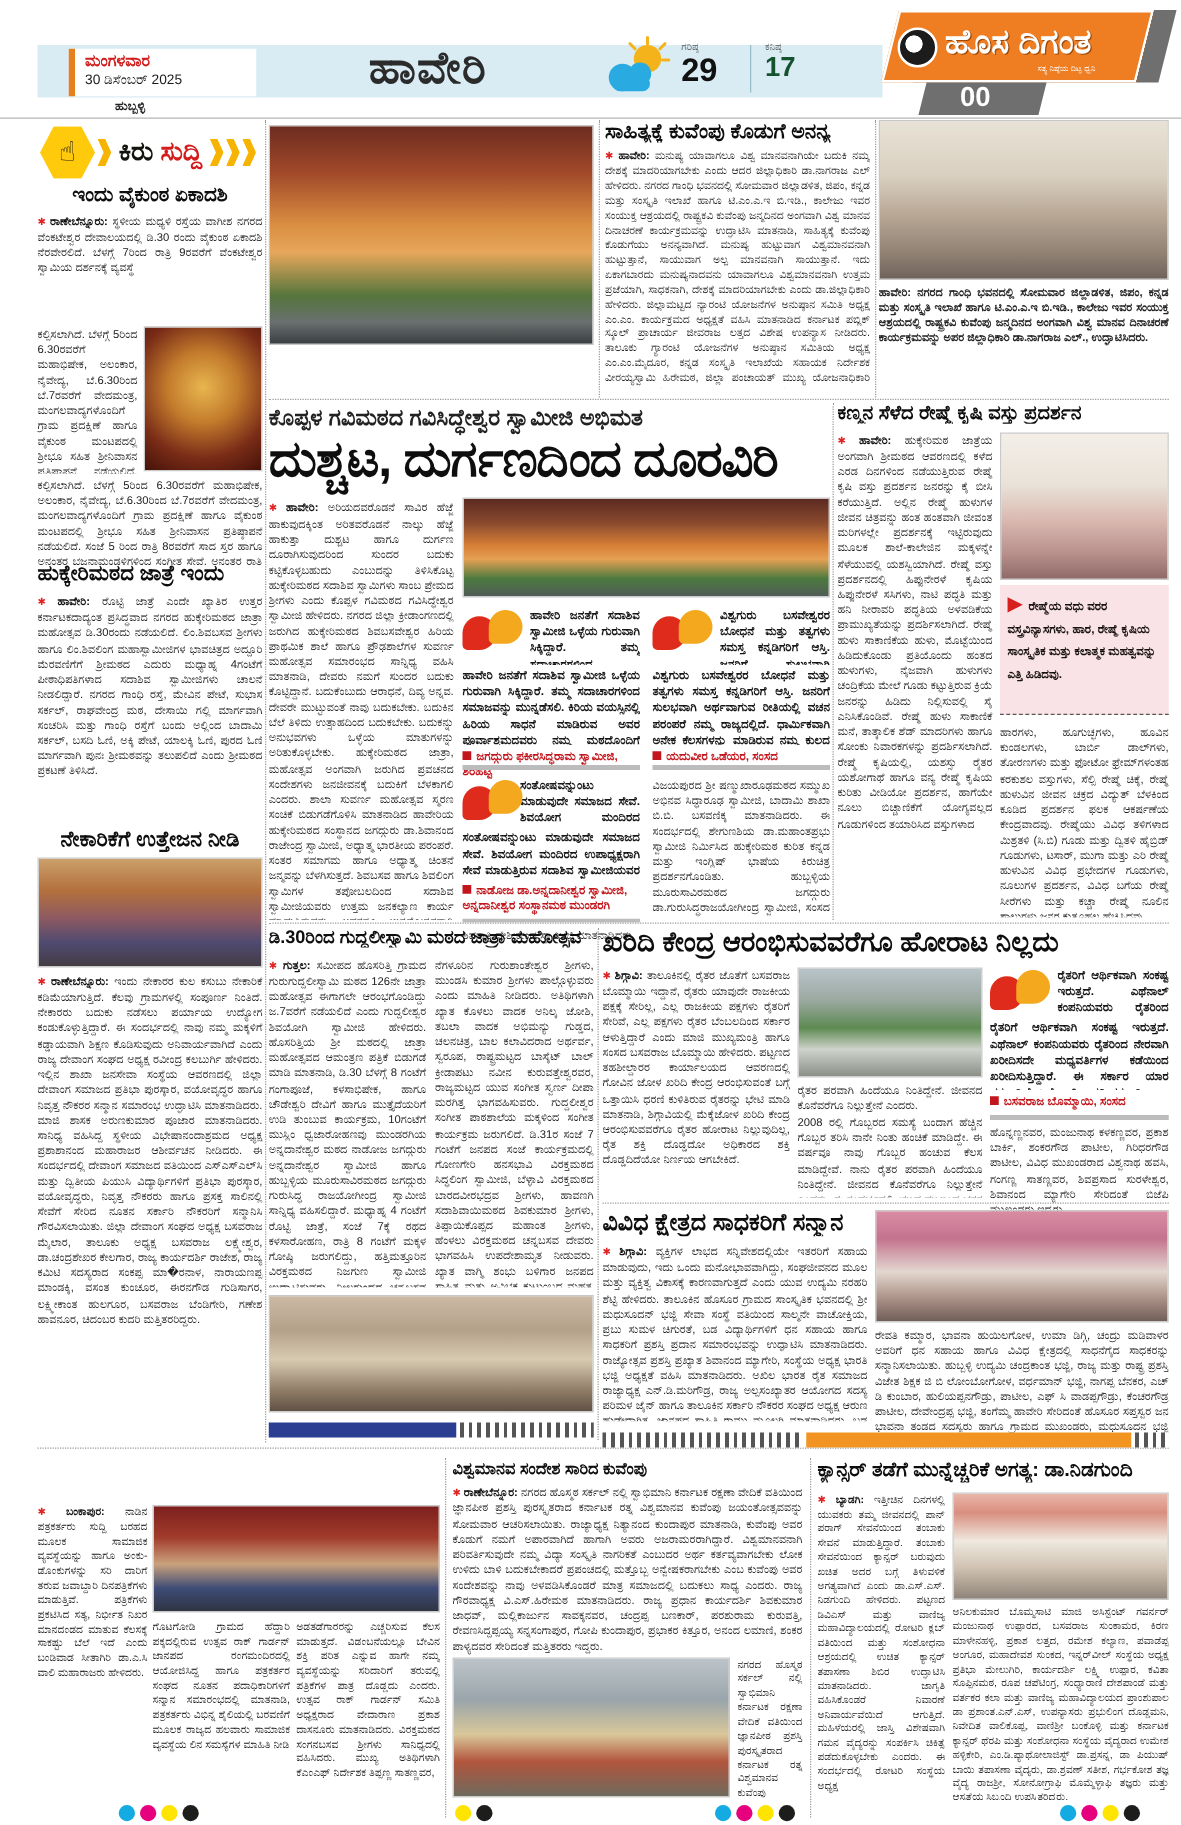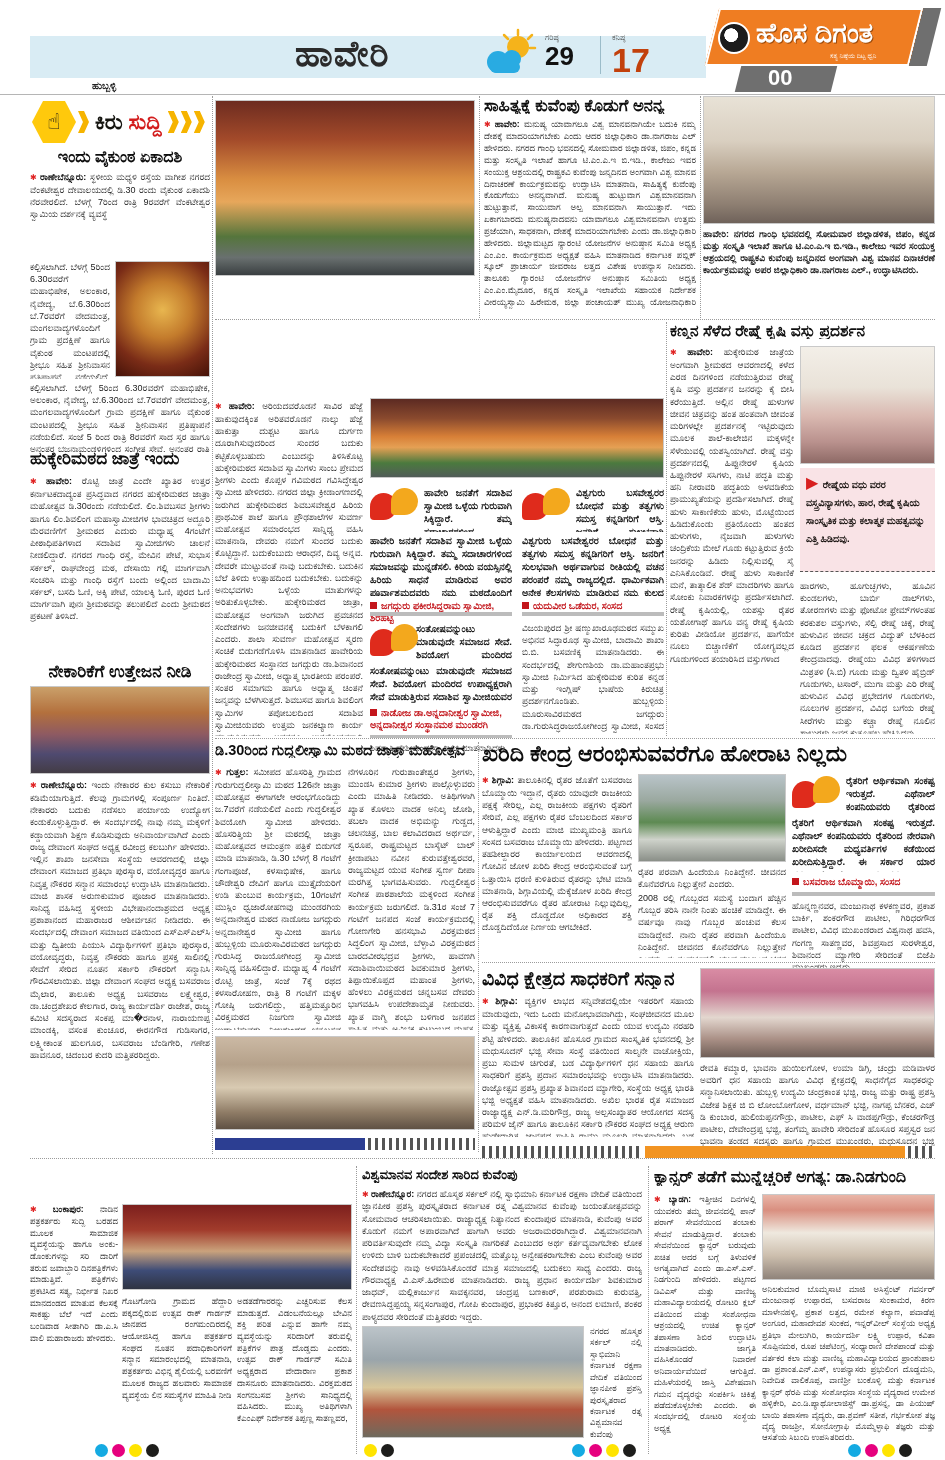--- a/index.html
+++ b/index.html
@@ -45,20 +45,24 @@
 .pinkbox{background:#f9e3e6;border-bottom:1px dashed #555;padding:5px 6px}
 .pinkbox .arr{color:#d81f1f;font-weight:bold}
 .pinkbox .t{font-size:9.5px;font-weight:bold;line-height:1.4;color:#17120f}
 </style>
 </head>
 <body>
 
 <div class="page">
 
   <div class="abs" style="left:30px;top:36px;width:676px;height:42px;background:#d9ecf4"></div>
+  <div class="abs" style="left:55px;top:39px;width:150px;height:38px;background:#fff;border-left:5px solid #e87f1f;padding:2px 0 0 8px">
+    <div style="color:#d31c1c;font-weight:bold;font-size:13px">ಮಂಗಳವಾರ</div>
+    <div style="color:#1a1a1a;font-size:11px;margin-top:1px">30 ಡಿಸೆಂಬರ್ 2025</div>
+  </div>
   <div class="abs" style="left:92px;top:80px;font-size:10px;font-weight:bold;color:#222">ಹುಬ್ಬಳ್ಳಿ</div>
   <div class="abs" style="left:295px;top:33px;font-size:36px;font-weight:bold;color:#2b2b2b;letter-spacing:1px">ಹಾವೇರಿ</div>
   <div class="abs" style="left:480px;top:28px;width:58px;height:50px">
     <svg width="58" height="50" viewBox="0 0 58 50">
       <g stroke="#f5b31b" stroke-width="2.5" stroke-linecap="round">
         <line x1="38" y1="2" x2="38" y2="7"></line>
           <line x1="24" y1="7" x2="28" y2="11"></line>
           <line x1="52" y1="7" x2="48" y2="11"></line>
           <line x1="55" y1="20" x2="50" y2="20"></line>
       </g>
@@ -68,21 +72,21 @@
       <rect x="10" y="33" width="30" height="12" rx="6" fill="#29abe2"></rect>
     </svg>
   </div>
   <div class="abs" style="left:545px;top:33px;width:48px;text-align:left">
     <div style="font-size:8px;color:#555">ಗರಿಷ್ಠ</div>
     <div style="font-size:26px;font-weight:bold;color:#111;line-height:1">29</div>
   </div>
   <div class="abs" style="left:600px;top:36px;width:1px;height:38px;background:#9bbcc9"></div>
   <div class="abs" style="left:612px;top:33px;width:48px;text-align:left">
     <div style="font-size:8px;color:#555">ಕನಿಷ್ಠ</div>
-    <div style="font-size:34px;font-weight:bold;color:#c2410c;line-height:1">17</div>
+    <div style="font-size:22px;font-weight:bold;color:#14532d;line-height:1">17</div>
   </div>
   <div class="abs" style="left:738px;top:8px;width:196px;height:58px;background:#6f6f6f;transform:skewX(-14deg)"></div>
   <div class="abs" style="left:712px;top:8px;width:204px;height:58px;background:#ef7d22;transform:skewX(-14deg);box-shadow:0 0 0 2px #fff inset"></div>
   <div class="abs" style="left:718px;top:22px;width:32px;height:32px;border-radius:50%;background:radial-gradient(circle at 40% 40%,#fff 0 28%,#1c1c1c 30% 100%);border:2px solid #fff"></div>
   <div class="abs" style="left:756px;top:18px;font-size:27px;font-weight:bold;color:#fff;text-shadow:1px 1px 0 #9c4a0a">ಹೊಸ ದಿಗಂತ</div>
   <div class="abs" style="left:830px;top:52px;font-size:6.5px;color:#fff">ಸತ್ಯ ನಿಷ್ಠೆಯ ದಿಟ್ಟ ಧ್ವನಿ</div>
   <div class="abs" style="left:738px;top:66px;width:96px;height:26px;background:#6f6f6f;transform:skewX(-14deg)"></div>
   <div class="abs" style="left:768px;top:65px;font-size:22px;font-weight:bold;color:#fff">00</div>
   <div class="abs" style="left:0;top:94px;width:945px;height:1px;background:#b5b5b5"></div>
 
@@ -150,20 +154,24 @@
       <span class="dl">ಹಾವೇರಿ:</span>
       <span>ಮನುಷ್ಯ ಯಾವಾಗಲೂ ವಿಶ್ವ ಮಾನವನಾಗಿಯೇ ಬದುಕಿ ನಮ್ಮ ದೇಶಕ್ಕೆ ಮಾದರಿಯಾಗಬೇಕು ಎಂದು ಆದರ ಜಿಲ್ಲಾಧಿಕಾರಿ ಡಾ.ನಾಗರಾಜ ಎಲ್ ಹೇಳಿದರು. ನಗರದ ಗಾಂಧಿ ಭವನದಲ್ಲಿ ಸೋಮವಾರ ಜಿಲ್ಲಾಡಳಿತ, ಜಿಪಂ, ಕನ್ನಡ ಮತ್ತು ಸಂಸ್ಕೃತಿ ಇಲಾಖೆ ಹಾಗೂ ಟಿ.ಎಂ.ಎ.ಇ ಬಿ.ಇಡಿ., ಕಾಲೇಜು ಇವರ ಸಂಯುಕ್ತ ಆಶ್ರಯದಲ್ಲಿ ರಾಷ್ಟ್ರಕವಿ ಕುವೆಂಪು ಜನ್ಮದಿನದ ಅಂಗವಾಗಿ ವಿಶ್ವ ಮಾನವ ದಿನಾಚರಣೆ ಕಾರ್ಯಕ್ರಮವನ್ನು ಉದ್ಘಾಟಿಸಿ ಮಾತನಾಡಿ, ಸಾಹಿತ್ಯಕ್ಕೆ ಕುವೆಂಪು ಕೊಡುಗೆಯು ಅನನ್ಯವಾಗಿದೆ. ಮನುಷ್ಯ ಹುಟ್ಟುವಾಗ ವಿಶ್ವಮಾನವನಾಗಿ ಹುಟ್ಟುತ್ತಾನೆ, ಸಾಯುವಾಗ ಅಲ್ಪ ಮಾನವನಾಗಿ ಸಾಯುತ್ತಾನೆ. ಇದು ಏಕಾಗಬಾರದು ಮನುಷ್ಯನಾದವನು ಯಾವಾಗಲೂ ವಿಶ್ವಮಾನವನಾಗಿ ಉತ್ತಮ ಪ್ರಜೆಯಾಗಿ, ಸಾಧಕನಾಗಿ, ದೇಶಕ್ಕೆ ಮಾದರಿಯಾಗಬೇಕು ಎಂದು ಡಾ.ಜಿಲ್ಲಾಧಿಕಾರಿ ಹೇಳಿದರು. ಜಿಲ್ಲಾಮಟ್ಟದ ನ್ಯಾರಂಟಿ ಯೋಜನೆಗಳ ಅನುಷ್ಠಾನ ಸಮಿತಿ ಅಧ್ಯಕ್ಷ ಎಂ.ಎಂ. ಕಾರ್ಯಕ್ರಮದ ಅಧ್ಯಕ್ಷತೆ ವಹಿಸಿ ಮಾತನಾಡಿದ ಕರ್ನಾಟಕ ಪಬ್ಲಿಕ್ ಸ್ಕೂಲ್ ಪ್ರಾಚಾರ್ಯ ಜೀವರಾಜ ಲತ್ತದ ವಿಶೇಷ ಉಪನ್ಯಾಸ ನೀಡಿದರು. ತಾಲೂಕು ಗ್ಯಾರಂಟಿ ಯೋಜನೆಗಳ ಅನುಷ್ಠಾನ ಸಮಿತಿಯ ಅಧ್ಯಕ್ಷ ಎಂ.ಎಂ.ಮೈದೂರ, ಕನ್ನಡ ಸಂಸ್ಕೃತಿ ಇಲಾಖೆಯ ಸಹಾಯಕ ನಿರ್ದೇಶಕ ವೀರಯ್ಯಸ್ವಾಮಿ ಹಿರೇಮಠ, ಜಿಲ್ಲಾ ಪಂಚಾಯತ್ ಮುಖ್ಯ ಯೋಜನಾಧಿಕಾರಿ ಎಸ್.ವೈ. ಮಿಣಿ, ಟಿಎಂಎಇಎಸ್ ಬಿ.ಇಡಿ., ಕಾಲೇಜಿನ ಪ್ರಾಂಶುಪಾಲರಾದ ಅರವಿ, ನಗರಸಭೆ ಉಪಾಧ್ಯಕ್ಷ ಮಲ್ಲಿಕಾರ್ಜುನ ಸಾತೇನಹಳ್ಳಿ ಹಾಗೂ ವಿದ್ಯಾರ್ಥಿಗಳು ಉಪಸ್ಥಿತರಿದ್ದರು.</span>
     </div>
   </div>
 
   <div class="abs" style="left:703px;top:96px;width:232px;height:128px">
     <div class="photo ph-lamp" style="width:100%;height:100%"></div>
   </div>
   <div class="abs capn" style="left:703px;top:228px;width:232px;height:88px;font-weight:bold;font-size:9px">ಹಾವೇರಿ: ನಗರದ ಗಾಂಧಿ ಭವನದಲ್ಲಿ ಸೋಮವಾರ ಜಿಲ್ಲಾಡಳಿತ, ಜಿಪಂ, ಕನ್ನಡ ಮತ್ತು ಸಂಸ್ಕೃತಿ ಇಲಾಖೆ ಹಾಗೂ ಟಿ.ಎಂ.ಎ.ಇ ಬಿ.ಇಡಿ., ಕಾಲೇಜು ಇವರ ಸಂಯುಕ್ತ ಆಶ್ರಯದಲ್ಲಿ ರಾಷ್ಟ್ರಕವಿ ಕುವೆಂಪು ಜನ್ಮದಿನದ ಅಂಗವಾಗಿ ವಿಶ್ವ ಮಾನವ ದಿನಾಚರಣೆ ಕಾರ್ಯಕ್ರಮವನ್ನು ಅಪರ ಜಿಲ್ಲಾಧಿಕಾರಿ ಡಾ.ನಾಗರಾಜ ಎಲ್., ಉದ್ಘಾಟಿಸಿದರು.</div>
 
+  <div class="abs" style="left:215px;top:324px;width:450px">
+    <div class="hl" style="font-size:18px;color:#222">ಕೊಪ್ಪಳ ಗವಿಮಠದ ಗವಿಸಿದ್ಧೇಶ್ವರ ಸ್ವಾಮೀಜಿ ಅಭಿಮತ</div>
+    <div class="hl" style="font-size:40px;letter-spacing:-1px;margin-top:2px;white-space:nowrap">ದುಶ್ಚಟ, ದುರ್ಗಣದಿಂದ ದೂರವಿರಿ</div>
+  </div>
 
   <div class="abs body-txt" style="left:215px;top:400px;width:148px;height:336px">
     <span class="dl">ಹಾವೇರಿ:</span>
     <span>ಅರಿಯದವರೊಡನೆ ಸಾವಿರ ಹೆಜ್ಜೆ ಹಾಕುವುದಕ್ಕಿಂತ ಅರಿತವರೊಡನೆ ನಾಲ್ಕು ಹೆಜ್ಜೆ ಹಾಕುತ್ತಾ ದುಶ್ಚಟ ಹಾಗೂ ದುರ್ಗಣ ದೂರಾಗಿಸುವುದರಿಂದ ಸುಂದರ ಬದುಕು ಕಟ್ಟಿಕೊಳ್ಳಬಹುದು ಎಂಬುದನ್ನು ತಿಳಿಸಿಕೊಟ್ಟ ಹುಕ್ಕೇರಿಮಠದ ಸದಾಶಿವ ಸ್ವಾಮಿಗಳು ಸಾಂಬ ಪ್ರೇಮದ ಶ್ರೀಗಳು ಎಂದು ಕೊಪ್ಪಳ ಗವಿಮಠದ ಗವಿಸಿದ್ಧೇಶ್ವರ ಸ್ವಾಮೀಜಿ ಹೇಳಿದರು.</span>
     <span>ನಗರದ ಜಿಲ್ಲಾ ಕ್ರೀಡಾಂಗಣದಲ್ಲಿ ಜರುಗಿದ ಹುಕ್ಕೇರಿಮಠದ ಶಿವಬಸವೇಶ್ವರ ಹಿರಿಯ ಪ್ರಾಥಮಿಕ ಶಾಲೆ ಹಾಗೂ ಪ್ರೌಢಶಾಲೆಗಳ ಸುವರ್ಣ ಮಹೋತ್ಸವ ಸಮಾರಂಭದ ಸಾನ್ನಿಧ್ಯ ವಹಿಸಿ ಮಾತನಾಡಿ, ದೇವರು ನಮಗೆ ಸುಂದರ ಬದುಕು ಕೊಟ್ಟಿದ್ದಾನೆ. ಬದುಕೆಂಬುದು ಆರಾಧನೆ, ದಿವ್ಯ ಅನ್ನವ. ದೇವರೇ ಮುಟ್ಟುವಂತೆ ನಾವು ಬದುಕಬೇಕು. ಬದುಕಿನ ಬೆಲೆ ತಿಳಿದು ಉತ್ಸಾಹದಿಂದ ಬದುಕಬೇಕು. ಬದುಕನ್ನು ಅನುಭವಗಳು ಒಳ್ಳೆಯ ಮಾತುಗಳನ್ನು ಅರಿತುಕೊಳ್ಳಬೇಕು. ಹುಕ್ಕೇರಿಮಠದ ಜಾತ್ರಾ, ಮಹೋತ್ಸವ ಅಂಗವಾಗಿ ಜರುಗಿದ ಪ್ರವಚನದ ಸಂದೇಶಗಳು ಜನಜೀವನಕ್ಕೆ ಬದುಕಿಗೆ ಬೆಳಕಾಗಲಿ ಎಂದರು.</span>
     <span>ಶಾಲಾ ಸುವರ್ಣ ಮಹೋತ್ಸವ ಸ್ಮರಣ ಸಂಚಿಕೆ ಬಿಡುಗಡೆಗೊಳಿಸಿ ಮಾತನಾಡಿದ ಹಾವೇರಿಯ ಹುಕ್ಕೇರಿಮಠದ ಸಂಸ್ಥಾನದ ಜಗದ್ಗುರು ಡಾ.ಶಿವಾನಂದ ರಾಜೇಂದ್ರ ಸ್ವಾಮೀಜಿ, ಅಧ್ಯಾತ್ಮ ಭಾರತೀಯ ಪರಂಪರೆ. ಸಂತರ ಸಮಾಗಮ ಹಾಗೂ ಅಧ್ಯಾತ್ಮ ಚಿಂತನೆ ಜನ್ಮವನ್ನು ಬೆಳಗಿಸುತ್ತದೆ. ಶಿವಬಸವ ಹಾಗೂ ಶಿವಲಿಂಗ ಸ್ವಾಮಿಗಳ ತಪೋಬಲದಿಂದ ಸದಾಶಿವ ಸ್ವಾಮೀಜಿಯವರು ಉತ್ತಮ ಜನಕಲ್ಯಾಣ ಕಾರ್ಯ ಮಾಡುತ್ತಿರುವರು. ಅವರನ್ನೂ ಉತ್ತರೋತ್ತರವಾಗಿ ಬೆಳೆಯಲಿ ಎಂದು ಹಾರೈಸಿದರು. ಮೈಸೂರಿನ ಸುತ್ತೂರು ವೀರಸಿಂಹಾಸನ ಮಠದ ಜಗದ್ಗುರು ಶ್ರೀ</span>
   </div>
 
   <div class="abs" style="left:370px;top:398px;width:294px;height:80px">
     <div class="photo ph-stage2" style="width:100%;height:100%"></div>

